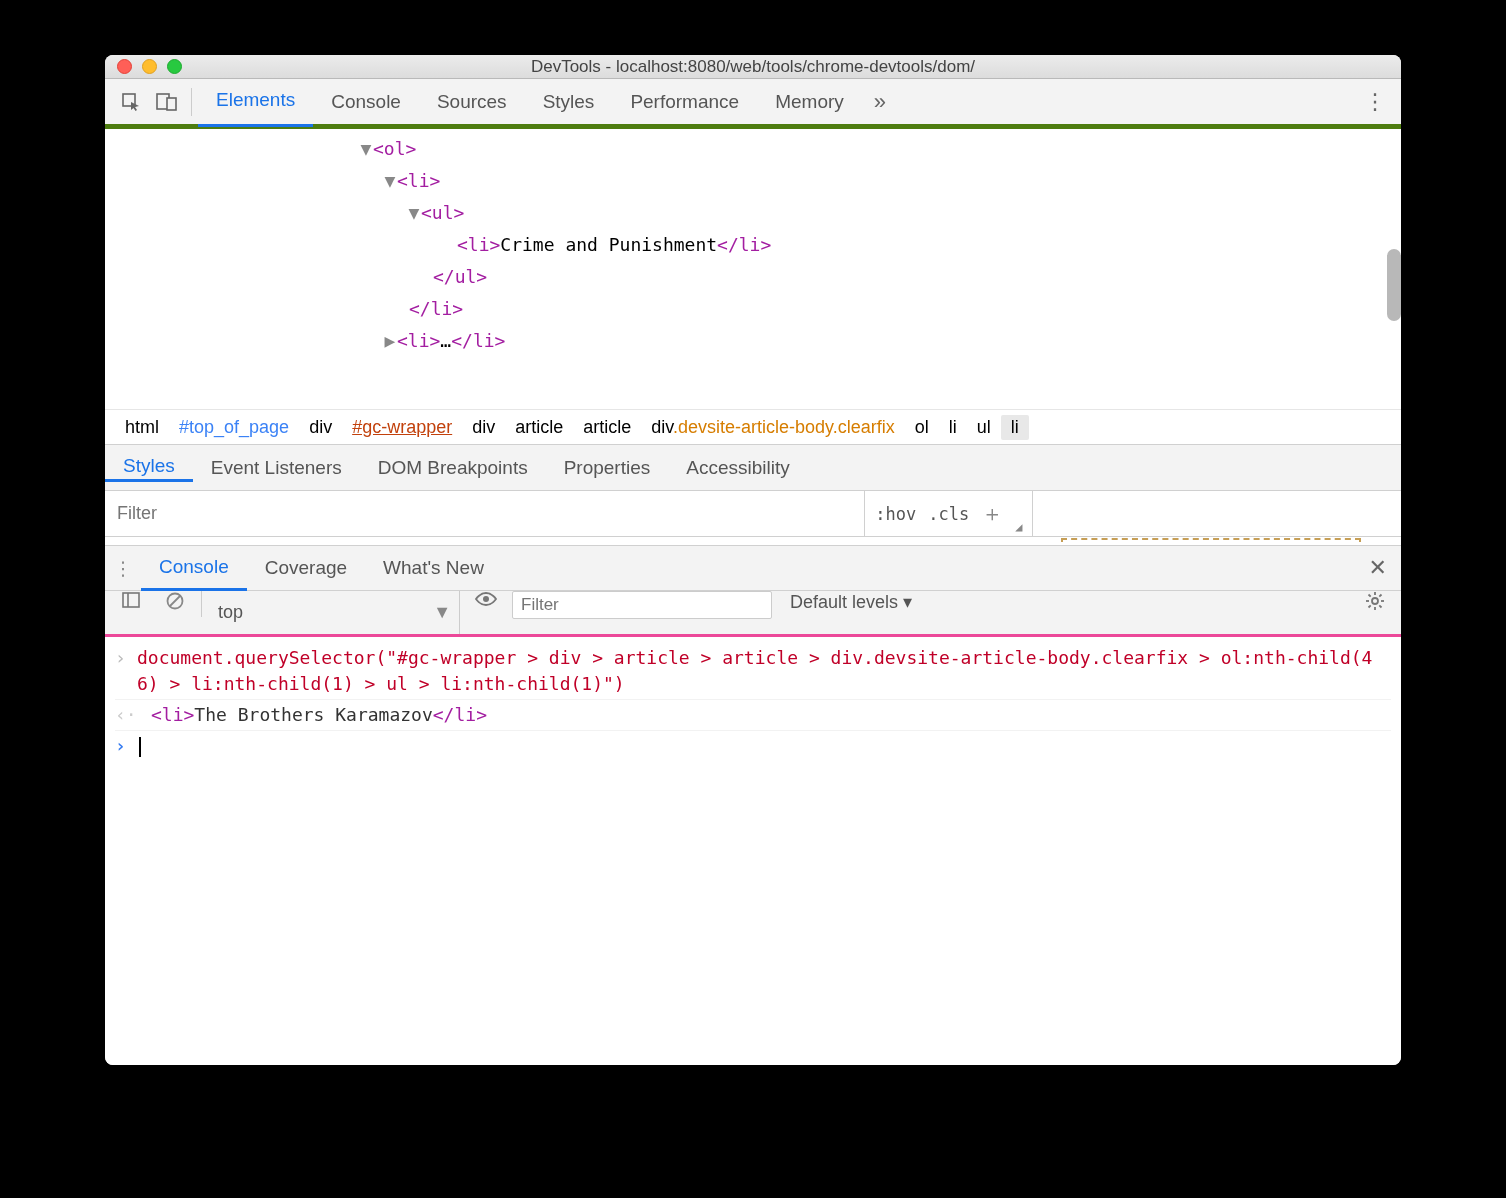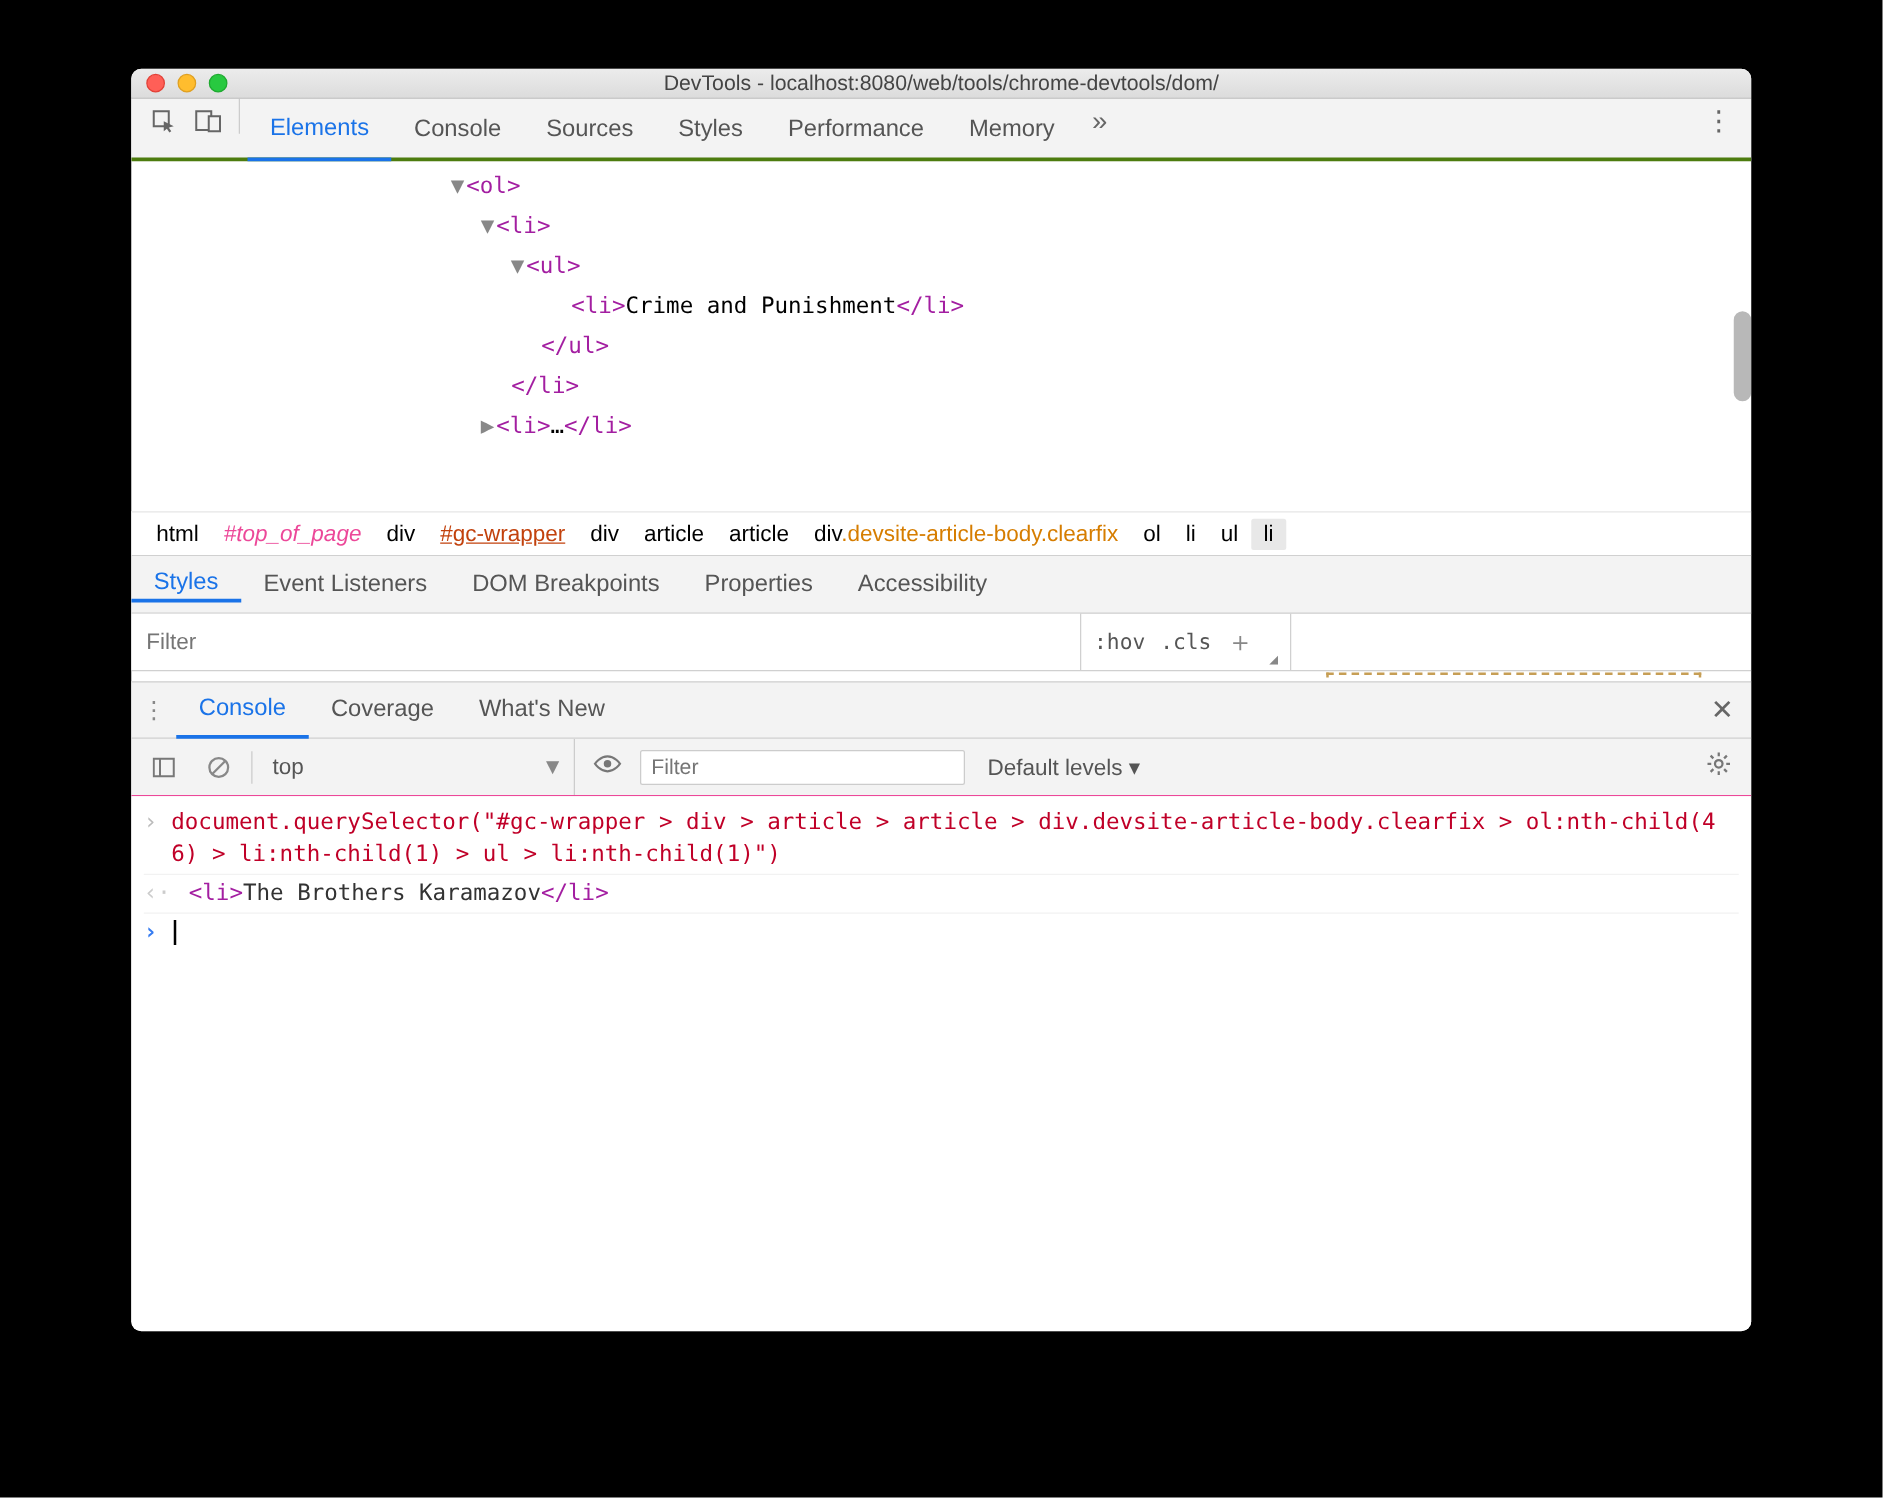--- a/index.html
+++ b/index.html
@@ -46,22 +46,23 @@
     position: absolute;
     width: 100%;
     text-align: center;
     font-size: 17px;
     color: #444;
     pointer-events: none;
   }
   .toolbar {
     height: 50px;
     background: #f3f3f3;
-    border-bottom: 3px solid #4d7c0f;
-    display: flex;
+    border-bottom: 5px solid #4d7c0f;
+    display: flex;
+    align-items: center;
     padding: 0 8px;
     font-size: 19px;
     color: #555;
   }
   .toolbar-icon {
     width: 36px; height: 36px;
     display: flex; align-items: center; justify-content: center;
     cursor: pointer;
     color: #666;
   }
@@ -182,22 +183,22 @@
   .drawer-icon {
     width:36px; display:flex; align-items:center; justify-content:center; color:#888; cursor:pointer;
   }
   .drawer-tab { padding: 0 18px; height:46px; display:flex; align-items:center; cursor:pointer;}
   .drawer-tab.active { color:#1a73e8; border-bottom: 3px solid #1a73e8; }
   .drawer-close { margin-left:auto; padding:0 14px; color:#666; cursor:pointer; font-size:22px;}
 
   .console-toolbar {
     height: 46px;
     background: #f3f3f3;
-    border-bottom: 1px solid #ec4899;
-    display:flex; align-items:center;
+    border-bottom: 3px solid #ec4899;
+    display:flex; align-items:flex-start;
     padding: 0 8px;
     gap: 8px;
     font-size: 18px;
     color: #555;
   }
   .console-toolbar .sep { width:1px; height:26px; background:#ccc; }
   .ctx-dropdown {
     width: 250px;
     display:flex; align-items:center; justify-content:space-between;
     padding: 0 8px;
@@ -292,21 +293,21 @@
         <div class="dom-line"><span style="display:inline-block;width:274px;"></span><span class="triangle"></span><span class="tag">&lt;li&gt;</span><span class="txt">Crime and Punishment</span><span class="tag">&lt;/li&gt;</span></div>
         <div class="dom-line"><span style="display:inline-block;width:250px;"></span><span class="triangle"></span><span class="tag">&lt;/ul&gt;</span></div>
         <div class="dom-line"><span style="display:inline-block;width:226px;"></span><span class="triangle"></span><span class="tag">&lt;/li&gt;</span></div>
         <div class="dom-line"><span style="display:inline-block;width:214px;"></span><span class="triangle">▶</span><span class="tag">&lt;li&gt;</span><span class="txt">…</span><span class="tag">&lt;/li&gt;</span></div>
       </div>
     <div class="scrollbar-stub" style="top:120px;"></div>
   </div>
 
   <div class="breadcrumbs" id="breadcrumbs">
       <div class="crumb"><span class="crumb-tag">html</span></div>
-      <div class="crumb"><span style="color:#ec4899;font-style:italic;">#top_of_page</span></div>
+      <div class="crumb"><span style="color:#3b82f6;">#top_of_page</span></div>
       <div class="crumb"><span class="crumb-tag">div</span></div>
       <div class="crumb"><span style="color:#c2410c;text-decoration:underline;">#gc-wrapper</span></div>
       <div class="crumb"><span class="crumb-tag">div</span></div>
       <div class="crumb"><span class="crumb-tag">article</span></div>
       <div class="crumb"><span class="crumb-tag">article</span></div>
       <div class="crumb"><span class="crumb-tag">div</span><span class="crumb-cls">.devsite-article-body.clearfix</span></div>
       <div class="crumb"><span class="crumb-tag">ol</span></div>
       <div class="crumb"><span class="crumb-tag">li</span></div>
       <div class="crumb"><span class="crumb-tag">ul</span></div>
       <div class="crumb selected"><span class="crumb-tag">li</span></div>

